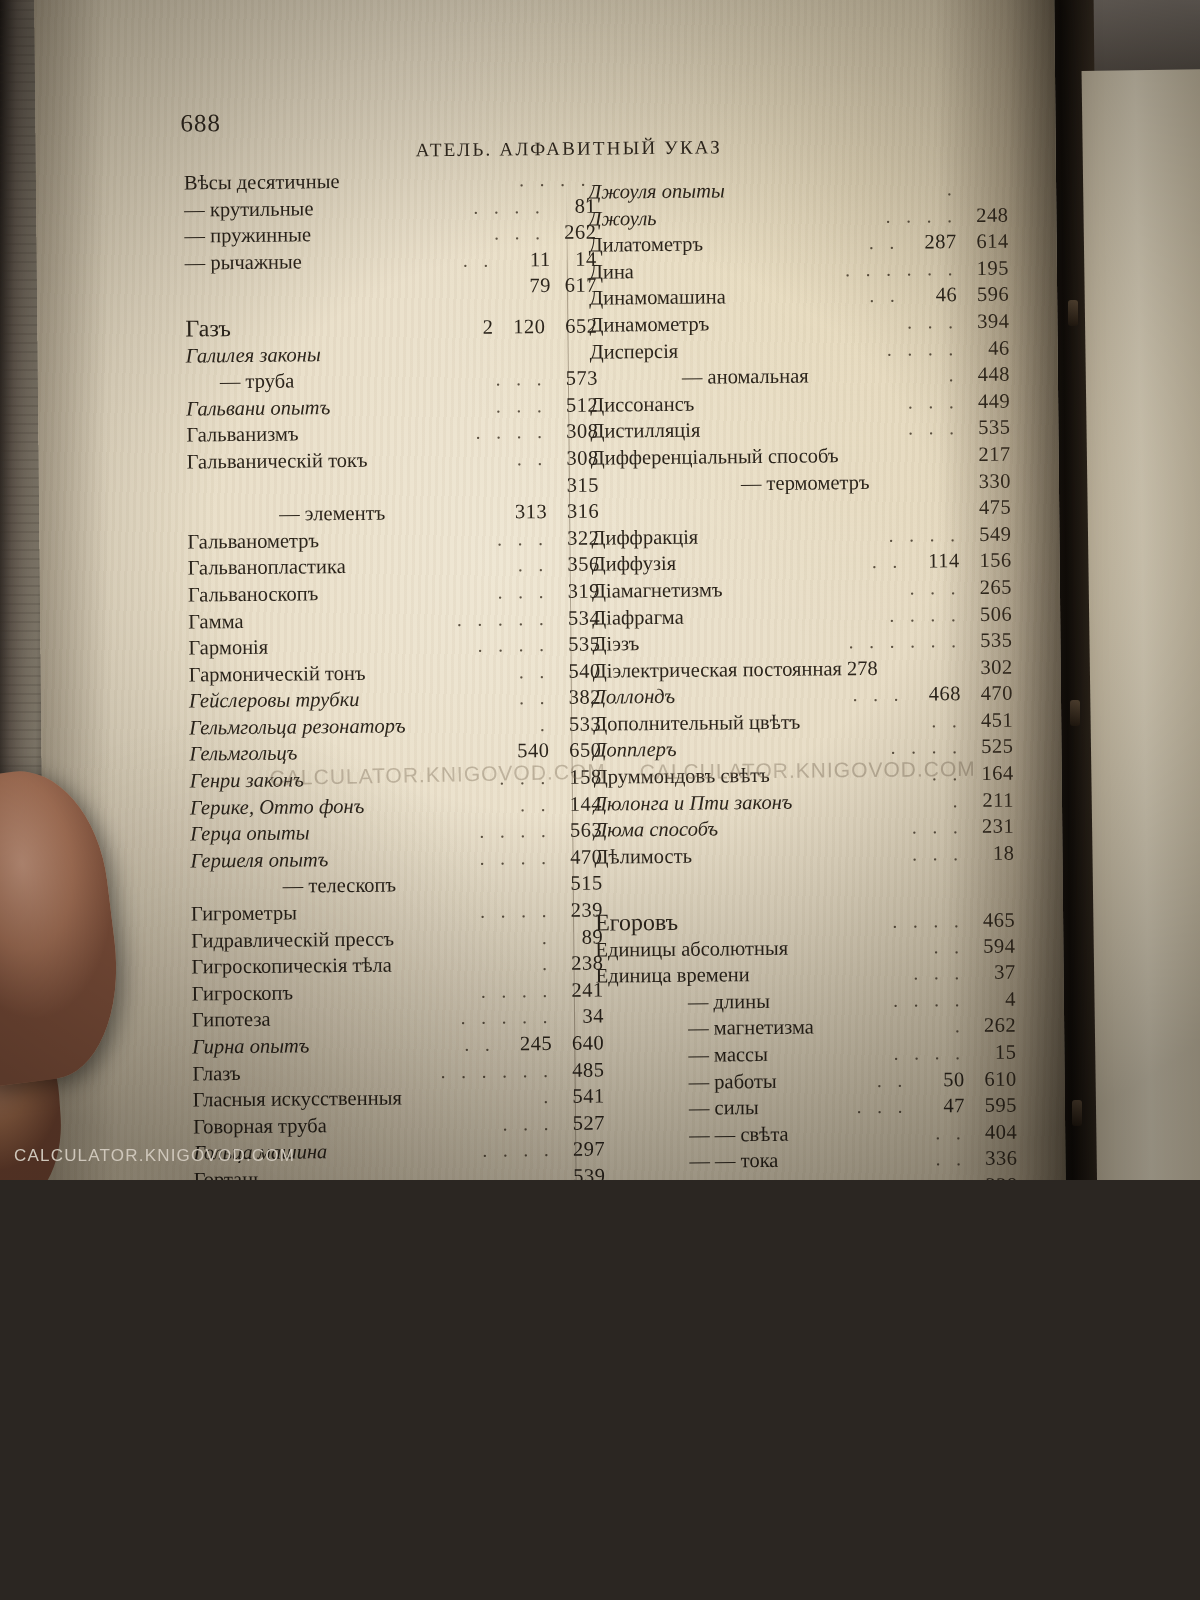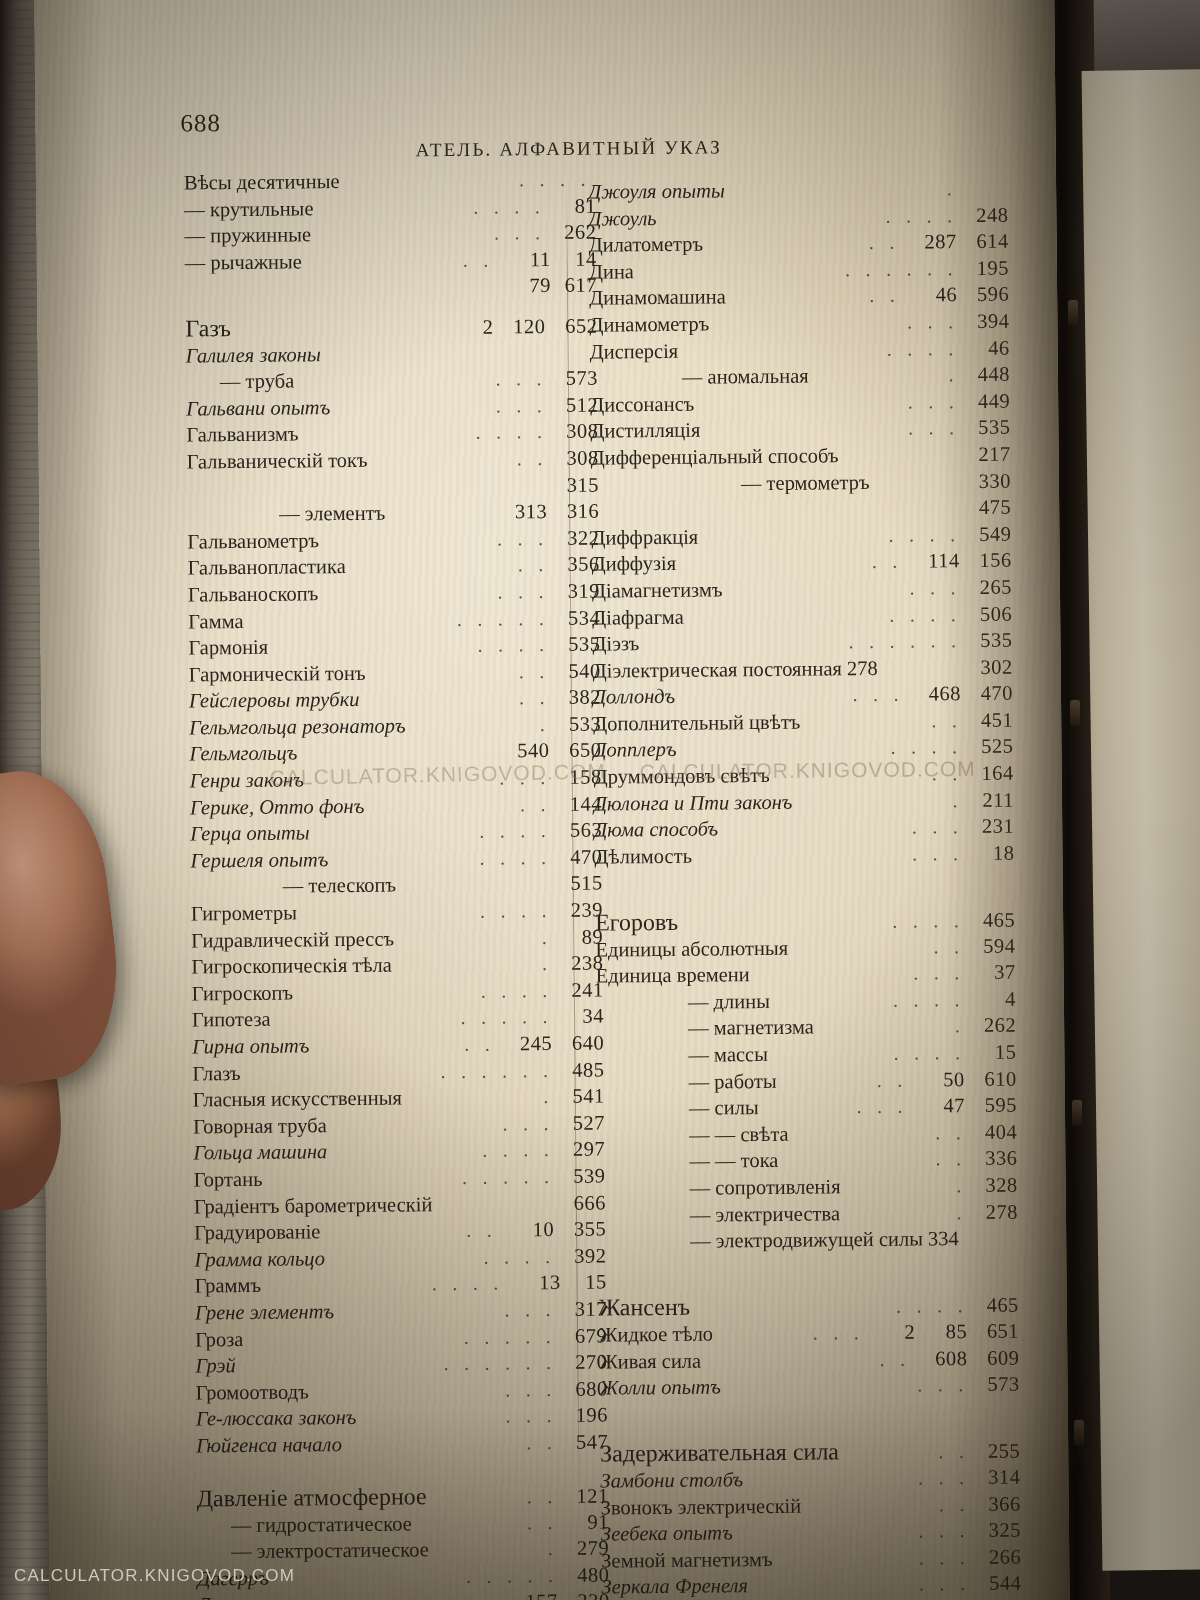--- a/index.html
+++ b/index.html
@@ -1,21 +1,21 @@
 <!DOCTYPE html>
 <html><head>
 <meta charset="utf-8">
 <style>
   html,body{margin:0;padding:0;}
   body{
     width:1200px;height:1600px;overflow:hidden;
     background:#2b2622;
     font-family:"Liberation Serif", serif;
   }
-  #scene{position:relative;width:1200px;height:1600px;overflow:hidden;}
+  #scene{position:relative;width:1200px;height:1180px;overflow:hidden;}
 
   
   .bg{
     position:absolute;inset:0;
     background:
       radial-gradient(120% 80% at 60% 0%, #6d6259 0%, #3a322c 45%, #241e1a 100%);
   }
   .bg-top{
     position:absolute;left:0;top:0;width:1200px;height:120px;
     background:linear-gradient(180deg,#8b8279 0%, #5d554d 60%, #3b342e 100%);

